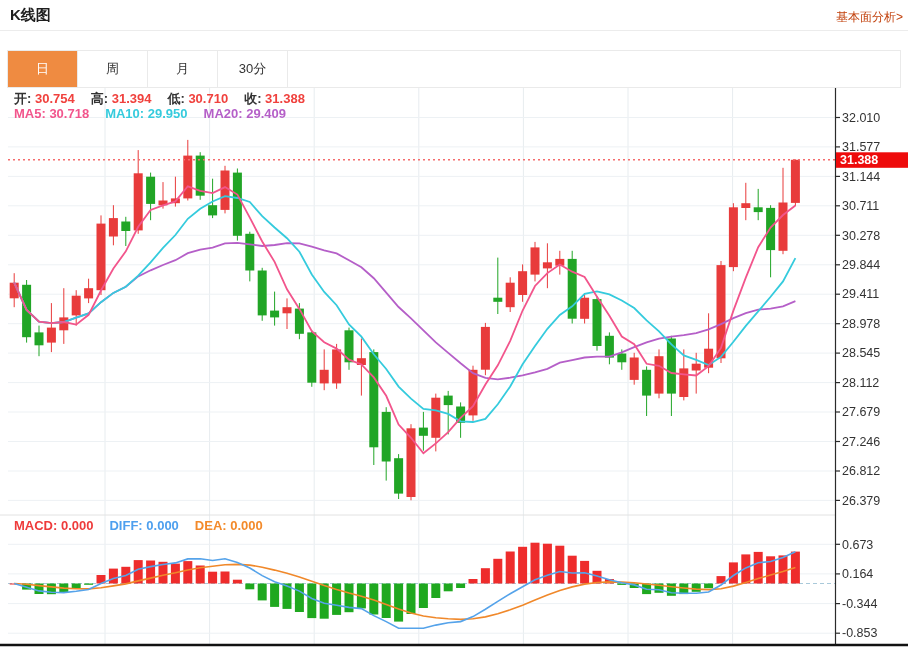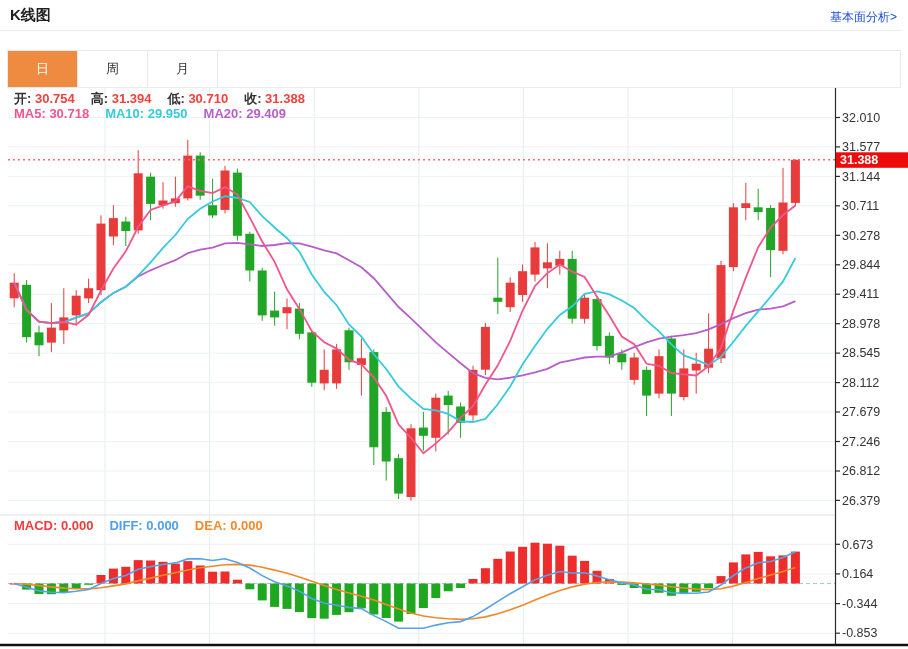--- a/index.html
+++ b/index.html
@@ -1,20 +1,20 @@
 <!DOCTYPE html>
 <html><head>
 <meta charset="utf-8">
 <style>
   html,body{margin:0;padding:0;background:#fff;}
   .page{position:relative;width:908px;height:649px;background:#fff;overflow:hidden;
         font-family:"Liberation Sans","DejaVu Sans",sans-serif;}
-  .hdr{position:absolute;top:0;left:0;right:6px;height:30px;border-bottom:1px solid #ececec;padding-left:44px;}
+  .hdr{position:absolute;top:0;left:0;right:0;height:30px;border-bottom:1px solid #ececec;padding-left:44px;}
   .title{position:absolute;left:10px;top:6px;font-size:15px;font-weight:bold;color:#1f1f1f;}
-  .fund-link{position:absolute;right:5px;top:9px;font-size:12px;color:#1d4ed8;cursor:pointer;text-decoration:none;}
+  .fund-link{position:absolute;right:5px;top:9px;font-size:12px;color:#c2410c;cursor:pointer;text-decoration:none;}
   .tabs{position:absolute;left:7px;right:7px;top:50px;height:38px;display:flex;
         border:1px solid #eaeaea;box-sizing:border-box;background:#fff;}
   .tab{width:70px;box-sizing:border-box;border-right:1px solid #eaeaea;display:flex;
        align-items:center;justify-content:center;font-size:13px;color:#333;cursor:pointer;flex:0 0 auto;}
   .tab.active{color:#fff;}
   .legend{position:absolute;left:14px;font-size:13px;white-space:nowrap;z-index:5;pointer-events:none;font-weight:bold;}
   .legend .item{margin-right:16px;}
   .legend .lbl{color:#333;}
   svg{position:absolute;left:0;top:88px;}
   text{font-family:"Liberation Sans","DejaVu Sans",sans-serif;}
@@ -25,20 +25,21 @@
 <div class="page">
   <div class="hdr">
     <span class="title">K线图</span>
     <a class="fund-link">基本面分析&gt;</a>
   </div>
 
   <div class="tabs">
       <div class="tab active" style="background: rgb(239, 139, 65);">日</div>
       <div class="tab">周</div>
       <div class="tab">月</div>
+      <div class="tab">30分</div>
     </div>
 
   <div class="legend" style="top:90px;"><span class="item"><span class="lbl">开:</span><span style="color: rgb(240, 65, 61);"> 30.754</span></span><span class="item"><span class="lbl">高:</span><span style="color: rgb(240, 65, 61);"> 31.394</span></span><span class="item"><span class="lbl">低:</span><span style="color: rgb(240, 65, 61);"> 30.710</span></span><span class="item"><span class="lbl">收:</span><span style="color: rgb(240, 65, 61);"> 31.388</span></span></div>
   <div class="legend" style="top:106px;"><span class="item"><span class="lbl" style="color: rgb(242, 85, 140);">MA5:</span><span style="color: rgb(242, 85, 140);"> 30.718</span></span><span class="item"><span class="lbl" style="color: rgb(53, 203, 221);">MA10:</span><span style="color: rgb(53, 203, 221);"> 29.950</span></span><span class="item"><span class="lbl" style="color: rgb(181, 95, 200);">MA20:</span><span style="color: rgb(181, 95, 200);"> 29.409</span></span></div>
   <div class="legend" style="top:518px;"><span class="item"><span class="lbl" style="color: rgb(238, 59, 59);">MACD:</span><span style="color: rgb(238, 59, 59);"> 0.000</span></span><span class="item"><span class="lbl" style="color: rgb(77, 159, 238);">DIFF:</span><span style="color: rgb(77, 159, 238);"> 0.000</span></span><span class="item"><span class="lbl" style="color: rgb(243, 138, 42);">DEA:</span><span style="color: rgb(243, 138, 42);"> 0.000</span></span></div>
 
   <svg id="chart-svg" width="908" height="561">
       <line x1="105" y1="0" x2="105" y2="557" stroke="#e7ecef" stroke-width="1"></line>
       <line x1="209.6" y1="0" x2="209.6" y2="557" stroke="#e7ecef" stroke-width="1"></line>
       <line x1="314.2" y1="0" x2="314.2" y2="557" stroke="#e7ecef" stroke-width="1"></line>

